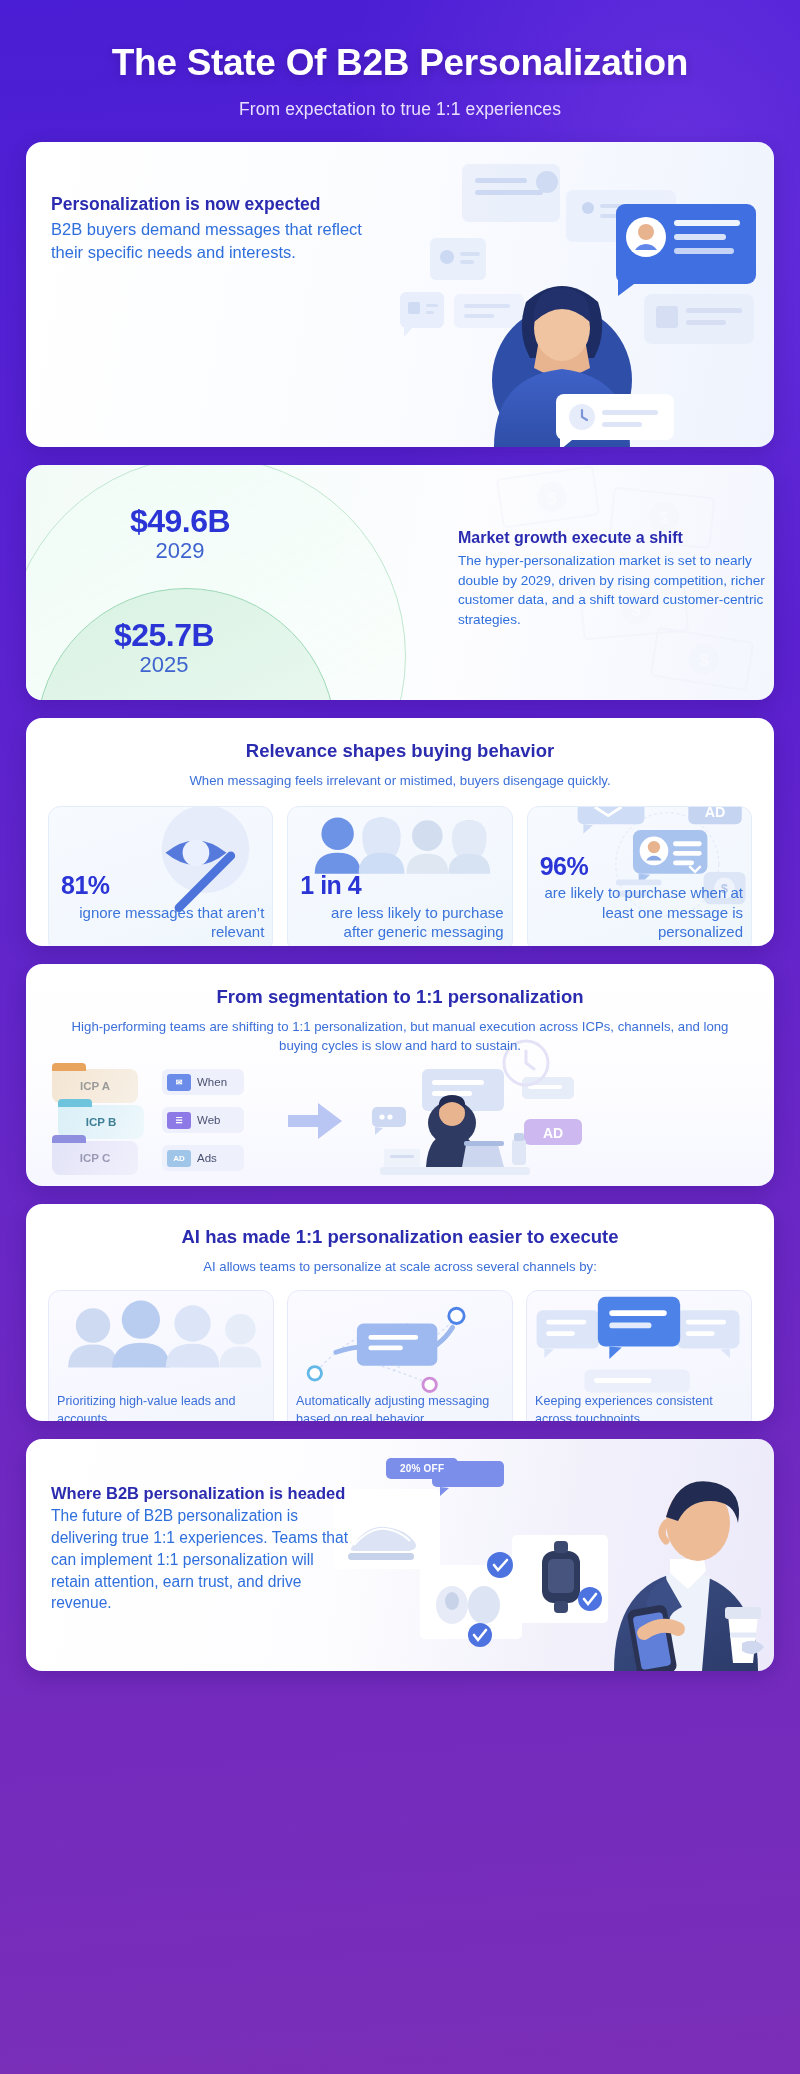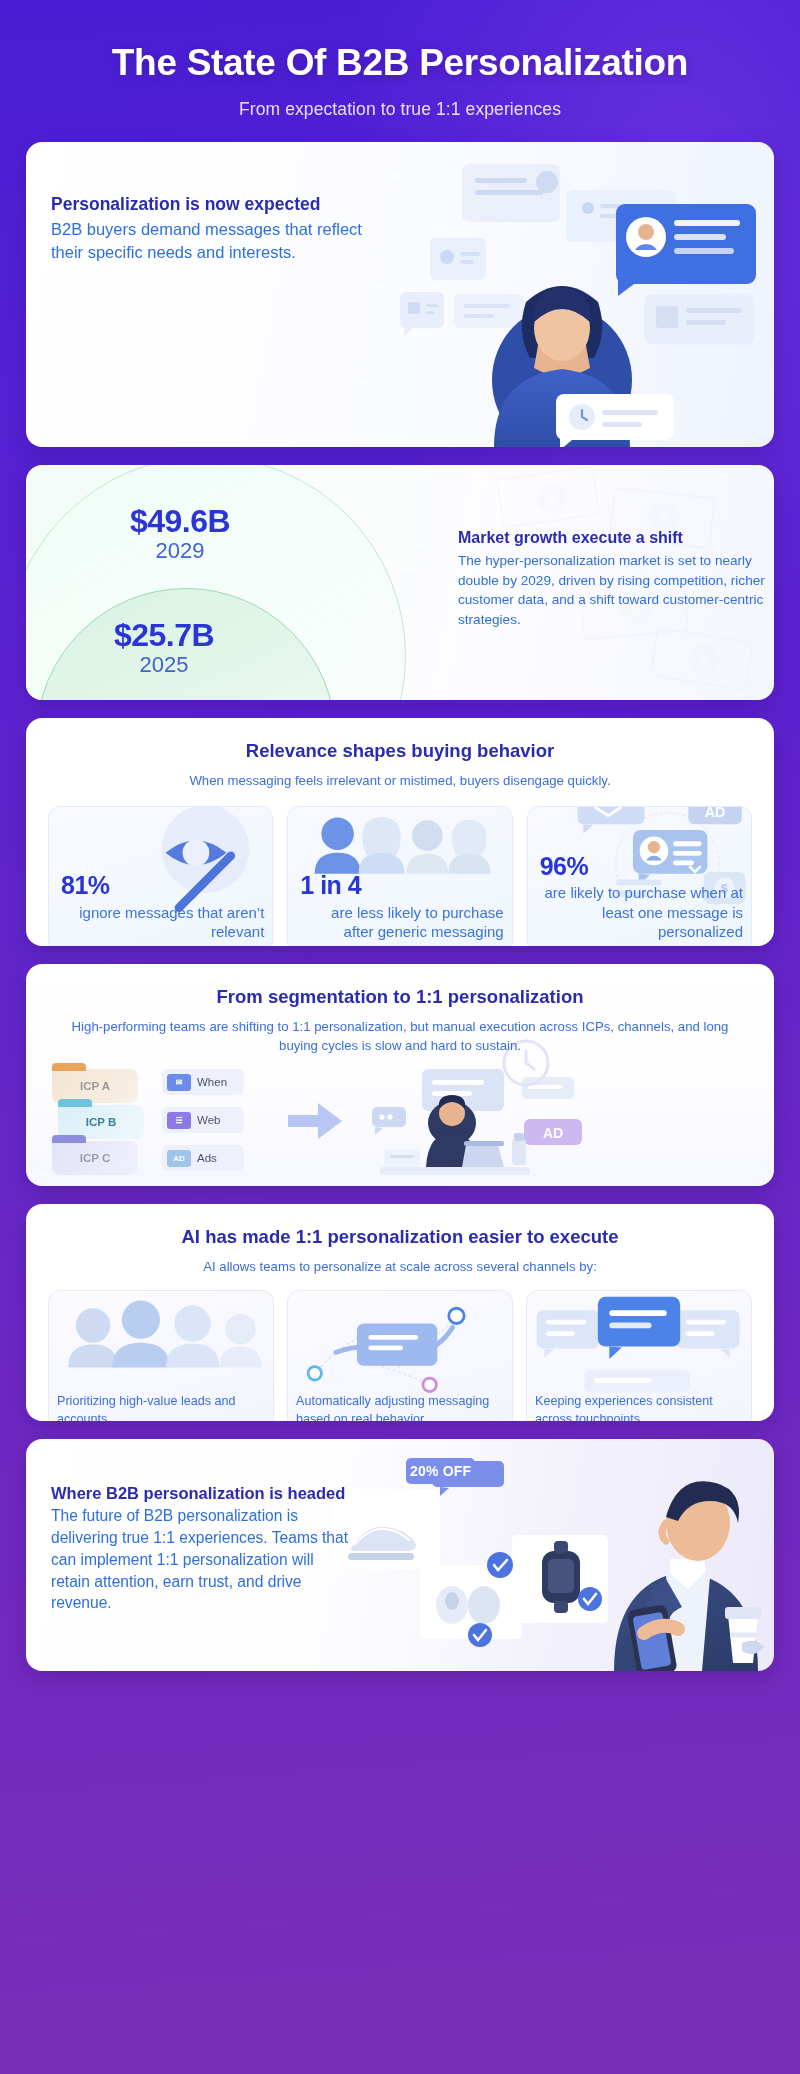--- a/index.html
+++ b/index.html
@@ -135,23 +135,23 @@
   .card6 {
     height: 232px;
     background: linear-gradient(100deg, #ffffff 0%, #fdfdff 42%, #f2f1fb 72%, #eceafa 100%);
   }
   .card6 .copy { position: absolute; left: 25px; top: 44px; width: 300px; z-index: 5; }
   .card6 .copy h3 { font-size: 16.5px; line-height: 1.28; }
   .card6 .copy p { font-size: 15.6px; line-height: 1.4; margin-top: 1px; }
   .ill6 { position: absolute; right: 0; top: 0; width: 460px; height: 232px; z-index: 1; }
 
   .badge-off {
-    position: absolute; left: 380px; top: 19px; z-index: 6;
-    background: #7b8eea; color: #fff; font-size: 14px; font-weight: bold;
-    padding: 5px 4px; border-radius: 5px; letter-spacing: .2px;
+    position: absolute; left: 360px; top: 19px; z-index: 6;
+    background: #7b8eea; color: #fff; font-size: 10px; font-weight: bold;
+    padding: 5px 14px; border-radius: 5px; letter-spacing: .2px;
   }
 </style>
 </head>
 <body>
 
 <div class="page">
 
   <div class="header">
     <div class="title">The State Of B2B Personalization</div>
     <div class="subtitle">From expectation to true 1:1 experiences</div>

